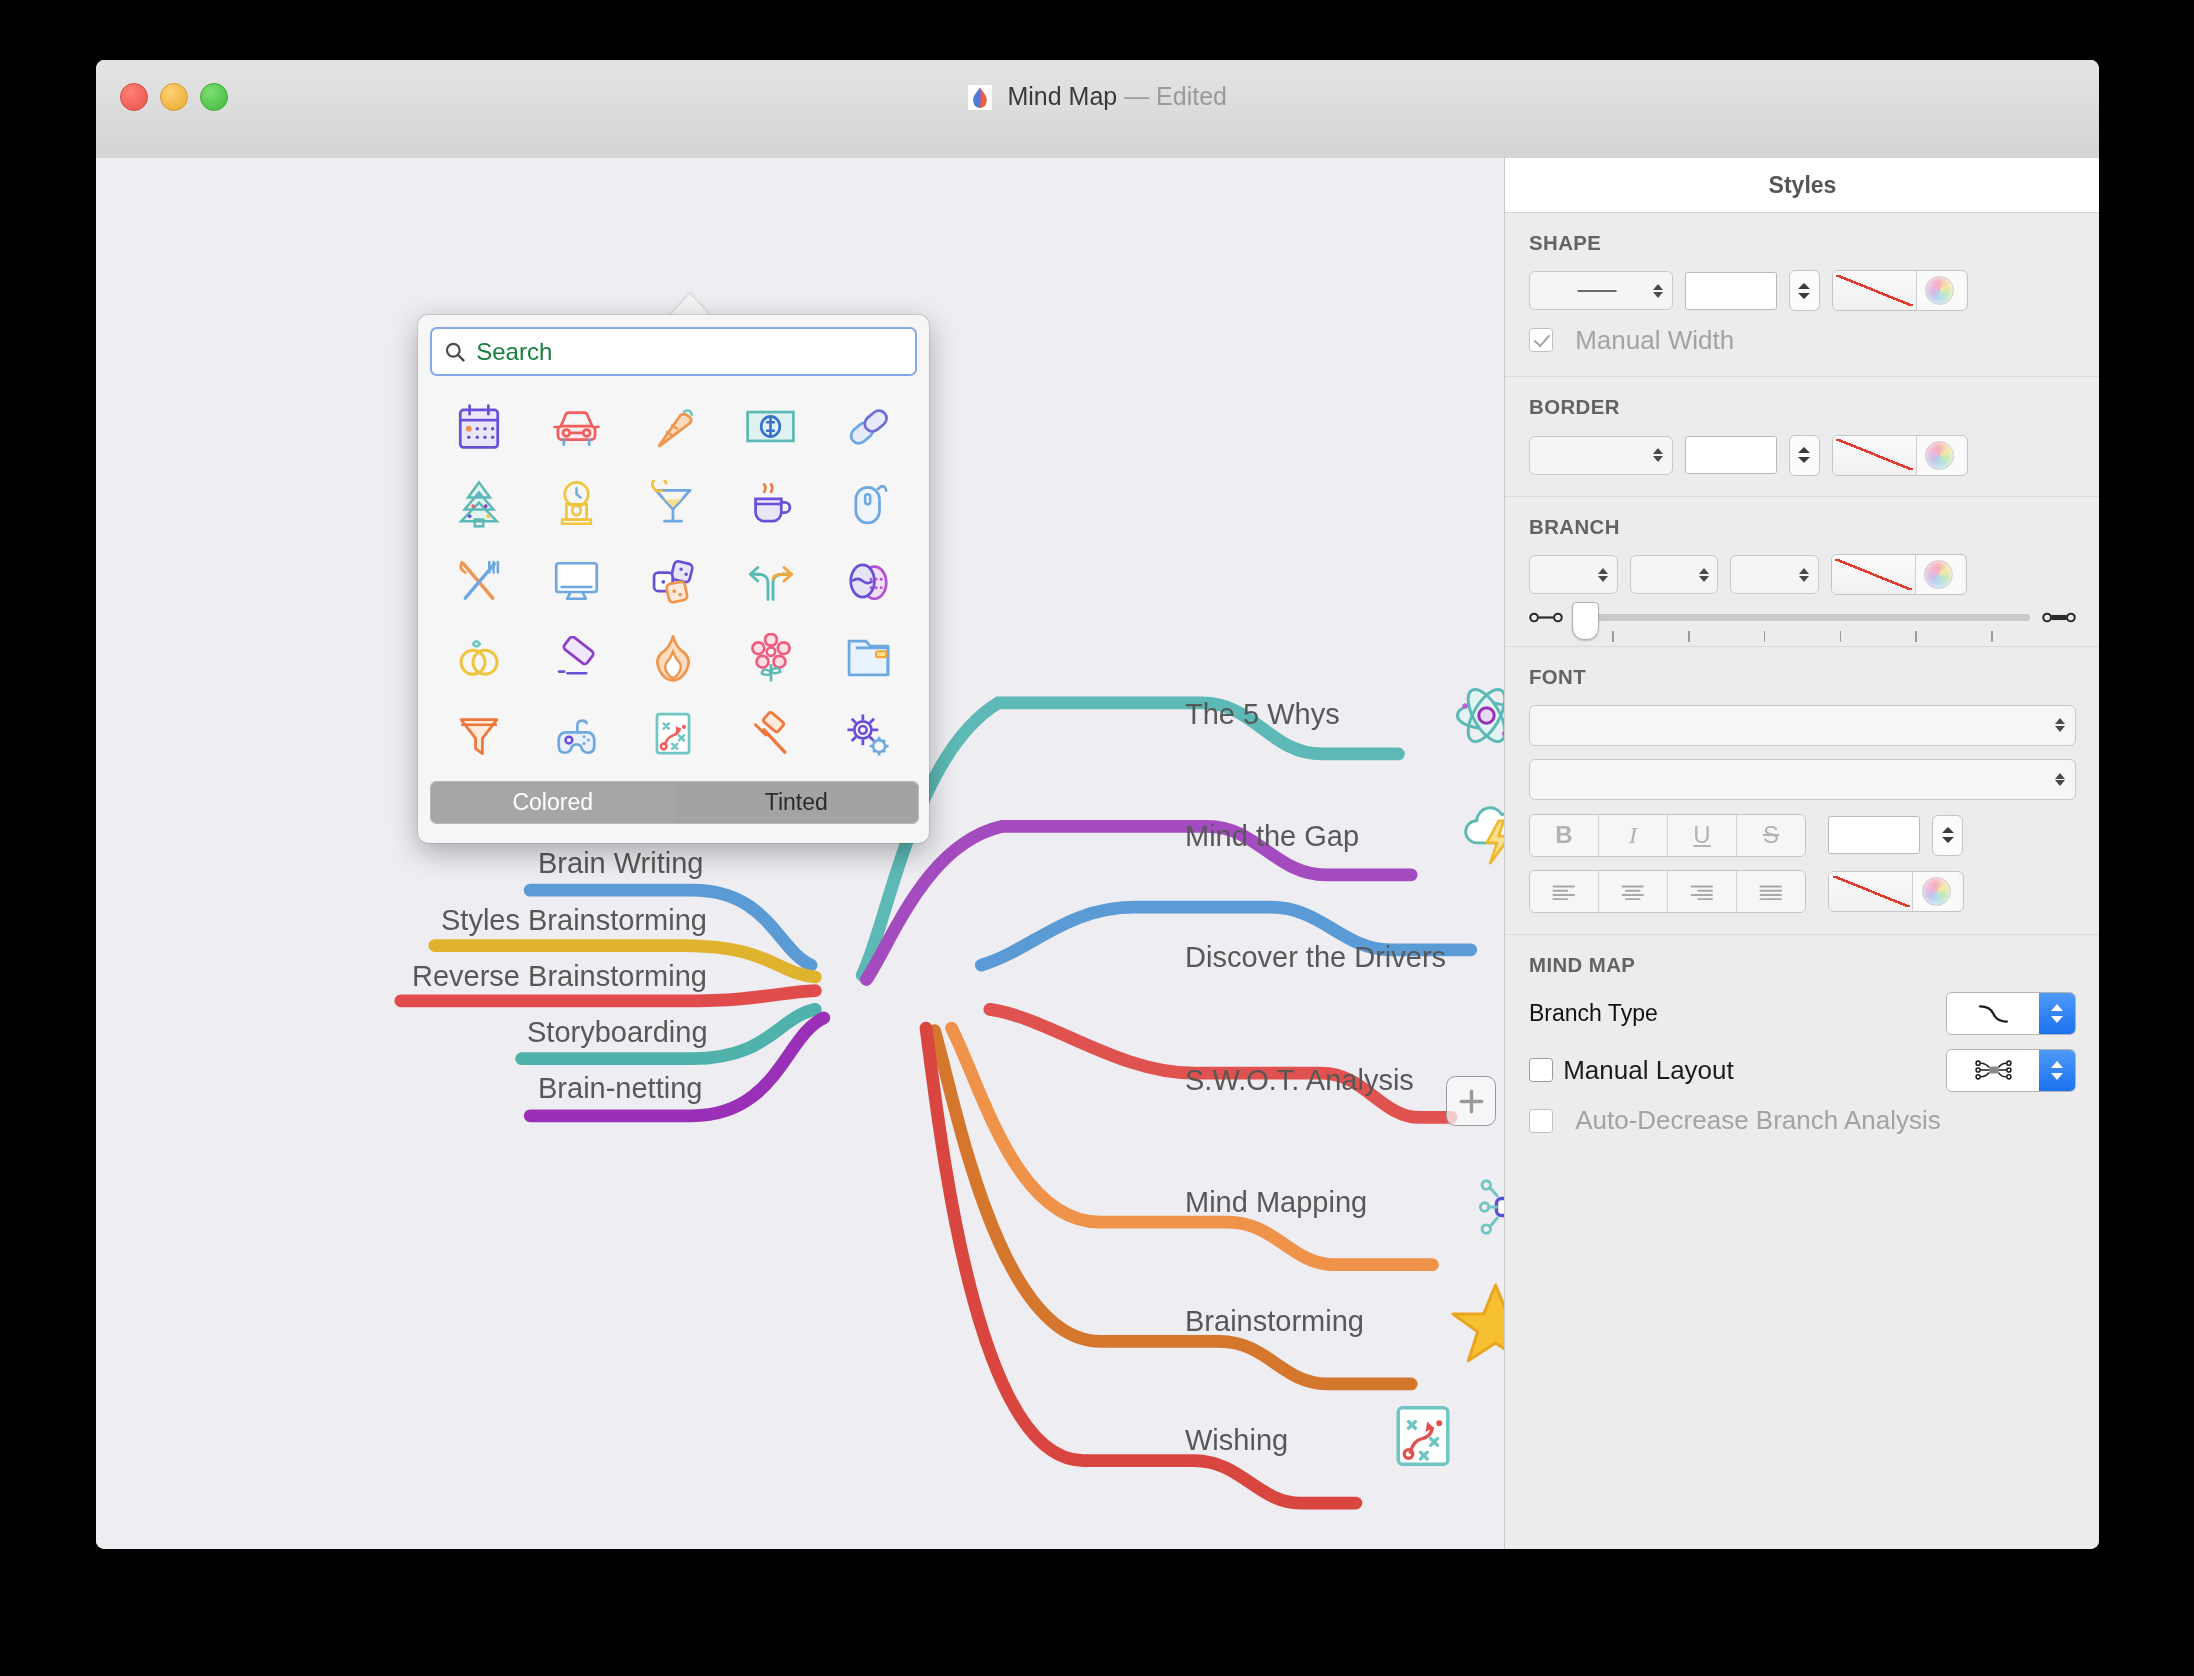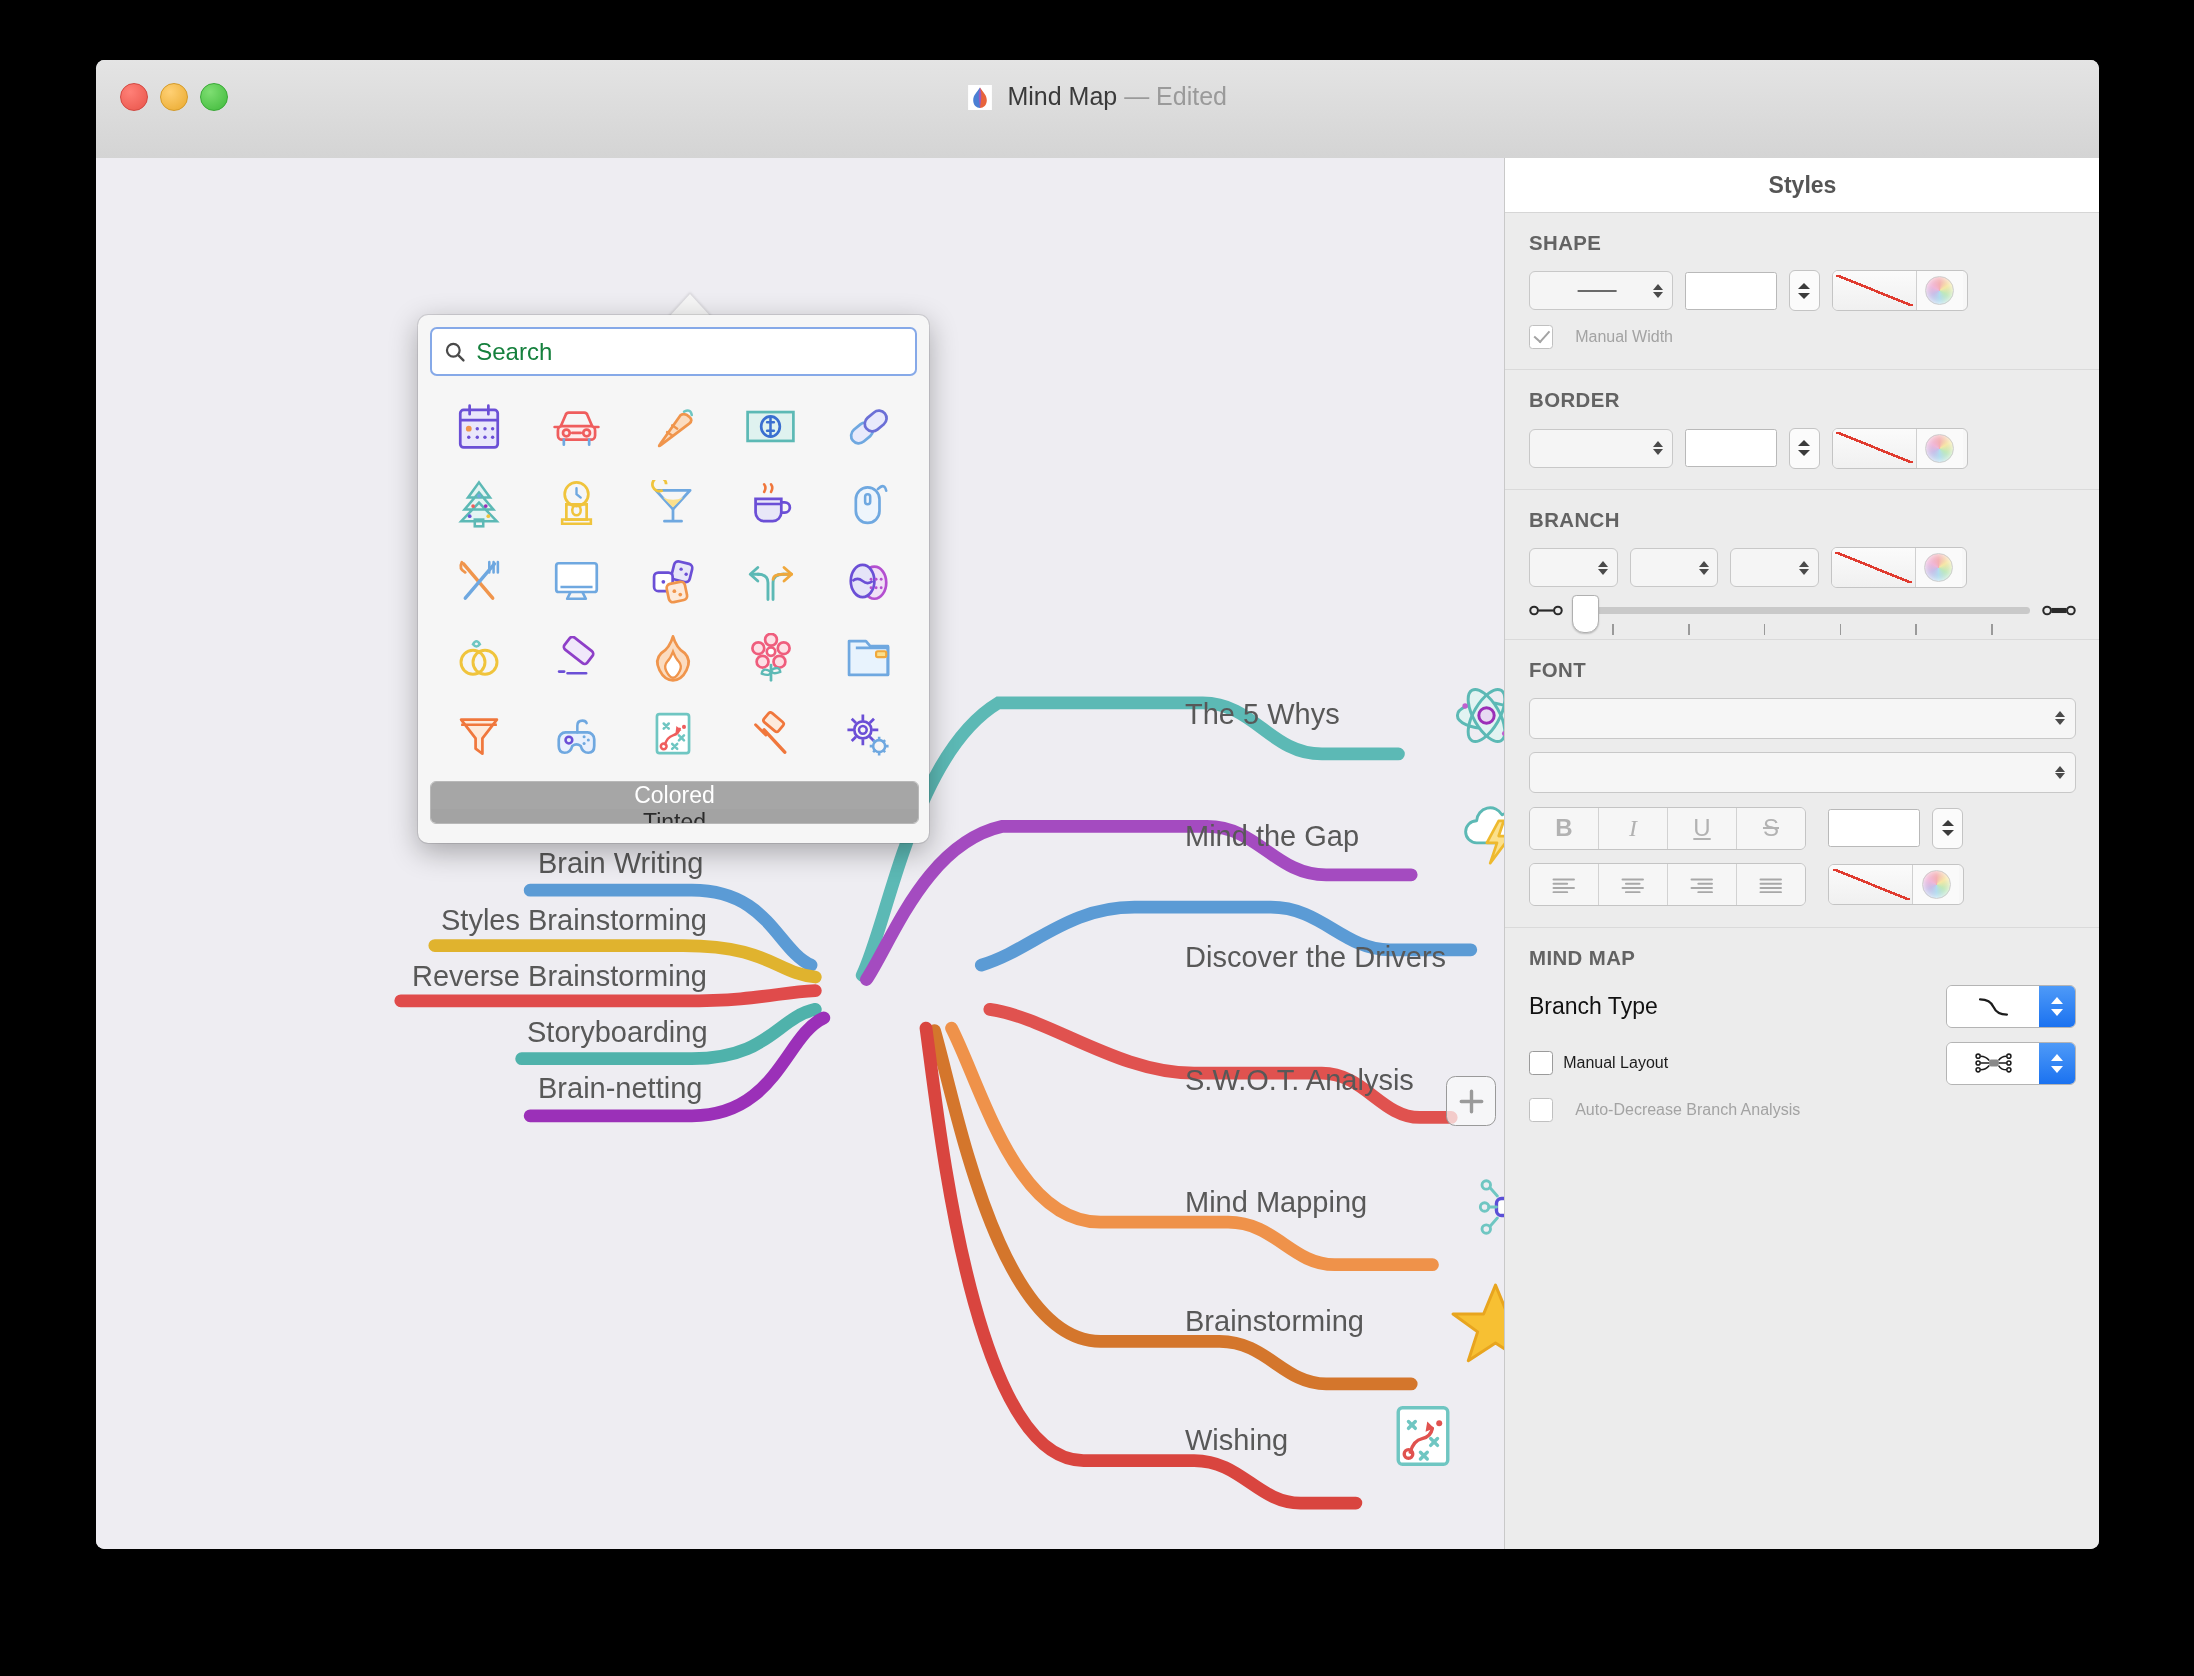--- a/index.html
+++ b/index.html
@@ -108,21 +108,21 @@
   }
   #sticker-search .ph{font-size:24px;color:#15803d;margin-left:10.2px;}
   #sticker-grid{
     position:absolute;left:12px;top:73px;width:487px;height:385px;
     display:grid;grid-template-columns:repeat(5,1fr);grid-auto-rows:77px;
     overflow:hidden;
   }
   #sticker-grid .cell{display:flex;align-items:center;justify-content:center;}
   #sticker-segment{
     position:absolute;left:12px;top:466px;width:487px;height:41px;
-    display:flex;border-radius:6px;overflow:hidden;border:0.9px solid #b8b8b8;flex-direction:column;
+    display:flex;border-radius:6px;overflow:hidden;border:0.9px solid #b8b8b8;
   }
   #sticker-segment .seg{
     flex:1;display:flex;align-items:center;justify-content:center;
     font-size:23px;color:#2b2b2b;background:#a3a3a3;
   }
   #sticker-segment .seg.active{background:#a6a6a6;color:#fff;}
 
   
   #insp-header{
     height:54px;background:#fff;border-bottom:0.9px solid #d6d6d6;
@@ -152,21 +152,21 @@
   .color-well .none:after{
     content:"";position:absolute;left:3.4px;top:3.4px;width:77px;height:31px;
     background:linear-gradient(to top right,transparent calc(50% - 1.3px),#e03b2f calc(50% - 1.3px),#e03b2f calc(50% + 1.3px),transparent calc(50% + 1.3px));
   }
   .color-well .wheel{width:46px;display:flex;align-items:center;justify-content:center;border-left:0.9px solid #d0d0d0;background:#fafafa;}
   .wheel-dot{width:27px;height:27px;border-radius:50%;
     background:conic-gradient(#f4b0b4,#f6e7a6,#bfe8bb,#b3dcef,#c8bfe9,#f0b6d8,#f4b0b4);
     box-shadow:inset 0 0 6.8px rgba(255,255,255,.85);border:0.9px solid #cfcfcf;}
   .chk{width:22px;height:22px;border:0.9px solid #9b9b9b;border-radius:3.4px;background:#fff;display:flex;align-items:center;justify-content:center;}
   .chk.checked:after{content:"";width:6.8px;height:12.8px;border:solid #444;border-width:0 2.6px 2.6px 0;transform:rotate(42deg) translate(-0.9px,-1.7px);}
-  .chk-label{font-size:16px;color:#1c1c1c;margin-left:10.2px;}
+  .chk-label{font-size:26px;color:#1c1c1c;margin-left:10.2px;}
   .dim .chk-label,.dim .insp-title{color:#a3a3a3;}
   .dim .chk{border-color:#c0c0c0;}
   .dim .chk.checked:after{border-color:#a3a3a3;}
   .combo{
     width:100%;height:41px;background:#f6f6f6;border:0.9px solid #c8c8c8;border-radius:6px;
     display:flex;align-items:center;justify-content:flex-end;padding-right:10.2px;box-sizing:border-box;margin-bottom:13.6px;
   }
   .segbtns{display:flex;border:0.9px solid #c4c4c4;border-radius:6px;overflow:hidden;}
   .segbtns .b{
     width:68px;height:41px;background:#f6f6f6;border-right:0.9px solid #d2d2d2;

